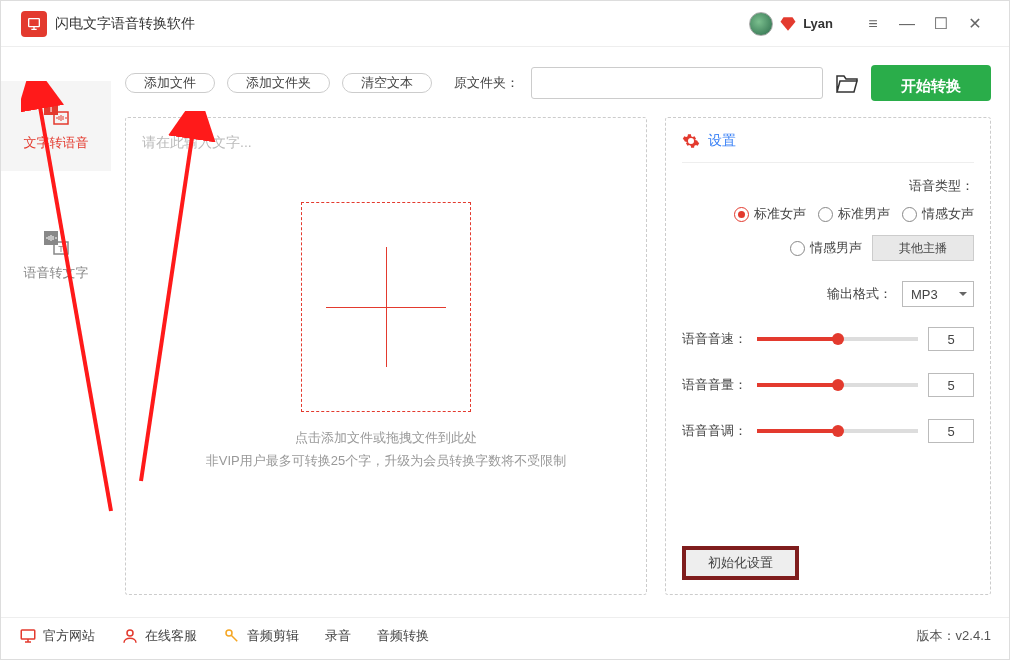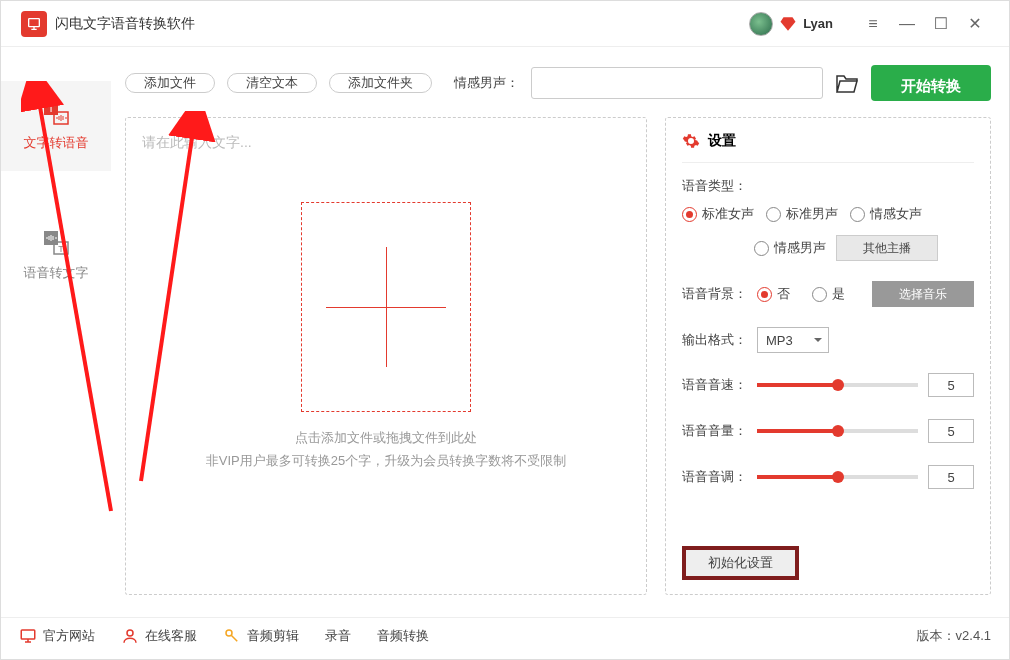--- a/index.html
+++ b/index.html
@@ -47,24 +47,24 @@
 .text-area { flex: 1; border: 1px dashed #ccc; border-radius: 3px; padding: 16px; position: relative; display: flex; flex-direction: column; }
 .text-placeholder { color: #bbb; font-size: 14px; }
 .dropzone { width: 170px; height: 210px; border: 1px dashed #e33a2e; margin: 50px auto 14px; display: flex; align-items: center; justify-content: center; }
 .plus-icon { width: 120px; height: 120px; position: relative; }
 .plus-icon::before, .plus-icon::after { content: ""; position: absolute; background: #e33a2e; }
 .plus-icon::before { left: 50%; top: 0; width: 1px; height: 100%; }
 .plus-icon::after { top: 50%; left: 0; height: 1px; width: 100%; }
 .drop-hint { text-align: center; color: #999; font-size: 13px; line-height: 1.8; }
 
 .right-col { width: 326px; border: 1px dashed #ccc; border-radius: 3px; padding: 14px 16px; display: flex; flex-direction: column; }
-.settings-header { display: flex; align-items: center; gap: 8px; font-size: 14px; font-weight: bold; color: #000000; padding-bottom: 12px; border-bottom: 1px solid #eee; margin-bottom: 14px; }
+.settings-header { display: flex; align-items: center; gap: 8px; font-size: 14px; font-weight: normal; color: #3b82f6; padding-bottom: 12px; border-bottom: 1px solid #eee; margin-bottom: 14px; }
 .gear-icon { width: 18px; height: 18px; }
 
-.setting-row { display: flex; align-items: center; gap: 10px; font-size: 13px; color: #444; margin-bottom: 20px; flex-wrap: wrap; }
+.setting-row { display: flex; align-items: center; gap: 10px; font-size: 13px; color: #444; margin-bottom: 20px; flex-wrap: wrap; justify-content: flex-end; }
 .setting-row .label { min-width: 62px; }
 .setting-row .radio-group { flex-wrap: wrap; gap: 10px 12px; }
 .btn-small { height: 26px; padding: 0 26px; background: #e8e8e8; border: 1px solid #ccc; font-size: 12px; cursor: pointer; color: #444; }
 .select-box { height: 26px; border: 1px solid #bbb; padding: 0 20px 0 8px; font-size: 13px; display: flex; align-items: center; position: relative; cursor: pointer; background: #fff; min-width: 72px; }
 .select-box::after { content: ""; position: absolute; right: 6px; top: 10px; border: 4px solid transparent; border-top-color: #666; }
 
 .slider-row { display: flex; align-items: center; gap: 10px; font-size: 13px; color: #444; margin-bottom: 22px; }
 .slider-row .label { min-width: 62px; }
 .slider-track { flex: 1; height: 4px; background: linear-gradient(to right, #e33a2e 50%, #ddd 50%); position: relative; }
 .slider-thumb { position: absolute; left: 50%; top: 50%; width: 12px; height: 12px; background: #e33a2e; border-radius: 50%; transform: translate(-50%, -50%); }
@@ -133,23 +133,23 @@
           </svg>
       </div>
       <span>语音转文字</span>
     </div>
   </div>
 
   <div class="content">
 
     <div class="toolbar">
       <button class="pill-btn">添加文件</button>
+      <button class="pill-btn">添加文件夹</button>
       <button class="pill-btn">清空文本</button>
-      <button class="pill-btn">添加文件夹</button>
-      <span class="output-label">情感男声：</span>
+      <span class="output-label">原文件夹：</span>
       <input class="path-input" style="">
       <svg class="folder-icon" viewBox="0 0 24 22">
           <path d="M2 4h7l2 3h11v2H5L2 20V4z M5 9h17l-3 11H2z" fill="none" stroke="#333" stroke-width="1.5"></path>
         </svg>
       <button class="start-btn">开始转换</button>
     </div>
 
     <div class="columns">
       <div class="left-col">
         <div class="text-area">
@@ -190,32 +190,20 @@
           </div>
         </div>
         <div class="setting-row" style="padding-left:72px;margin-top:-8px;">
           <div class="radio">
               <span class="radio-circle"></span>
               <span>情感男声</span>
             </div>
           <button class="btn-small">其他主播</button>
         </div>
 
-        <div class="setting-row">
-          <span class="label">语音背景：</span>
-          <div class="radio checked">
-              <span class="radio-circle"></span>
-              <span>否</span>
-            </div>
-          <div class="radio" style="margin-left:12px;">
-              <span class="radio-circle"></span>
-              <span>是</span>
-            </div>
-          <button class="btn-small" style="margin-left:auto;background:#999;color:#fff;border-color:#999;">选择音乐</button>
-        </div>
 
         <div class="setting-row">
           <span class="label">输出格式：</span>
           <div class="select-box">
               <span>MP3</span>
             </div>
         </div>
 
         <div class="slider-row">
           <span class="label">语音音速：</span>

